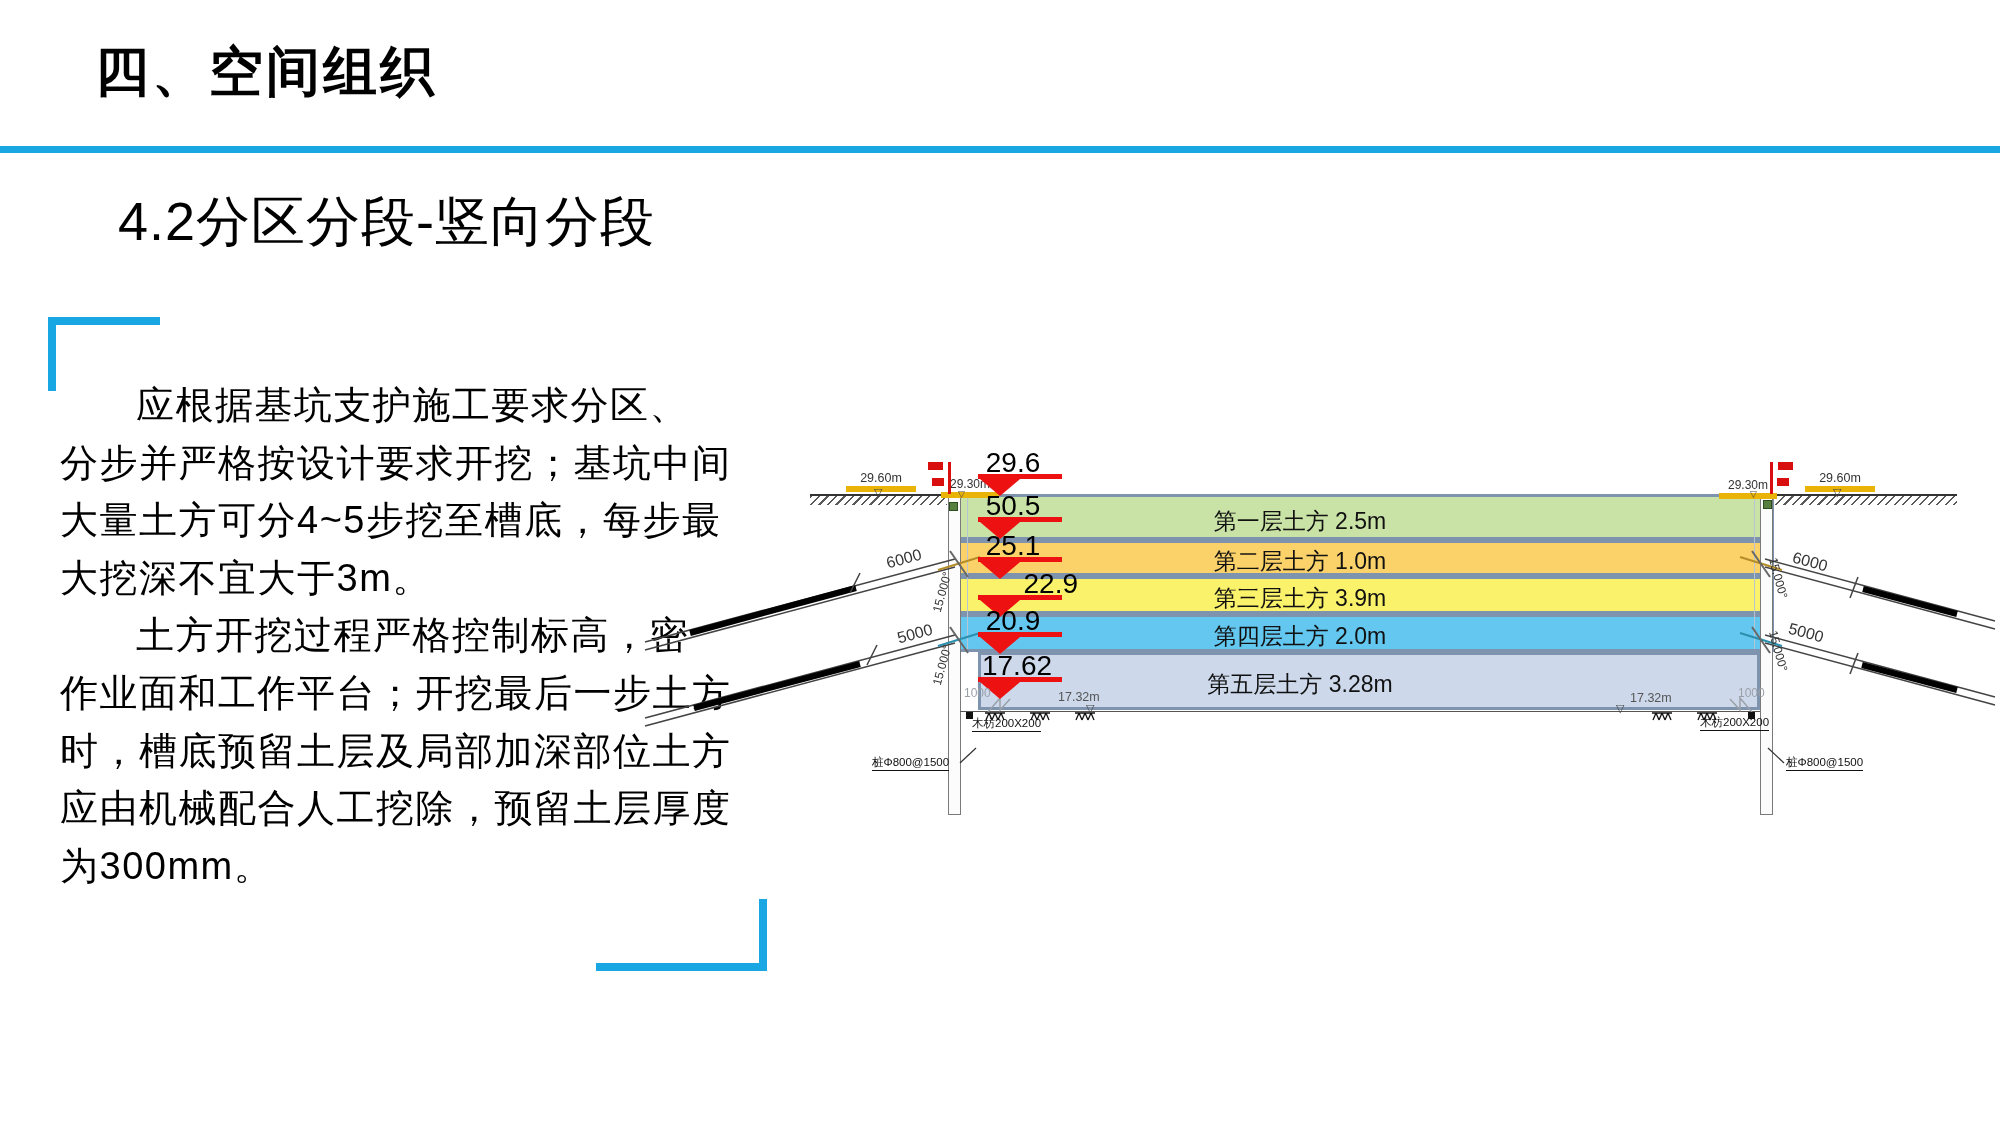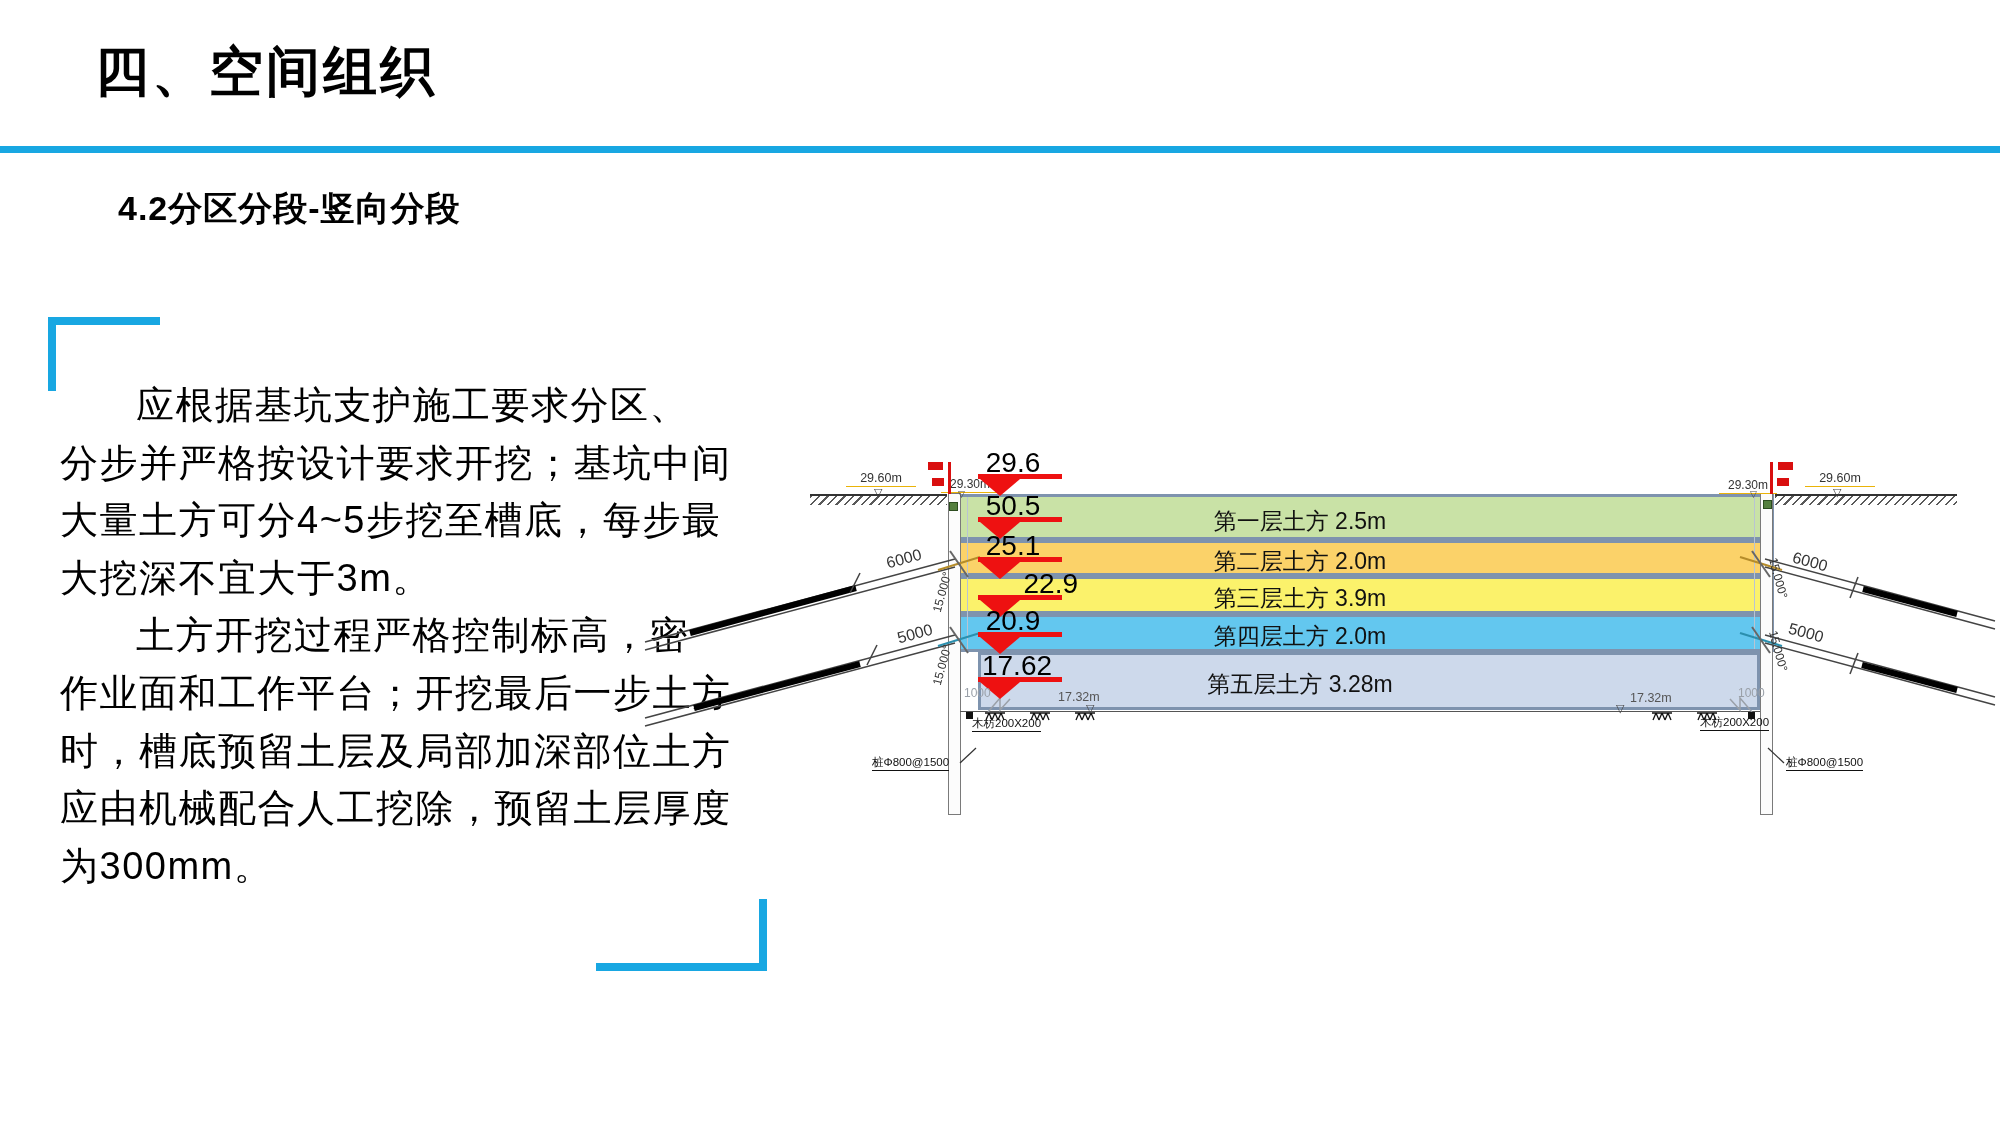--- a/index.html
+++ b/index.html
@@ -3,21 +3,21 @@
 <meta charset="utf-8">
 <style>
   html,body{margin:0;padding:0;}
   body{width:2000px;height:1125px;position:relative;background:#fff;overflow:hidden;
        font-family:"Liberation Sans","DejaVu Sans",sans-serif;color:#000;}
   .abs{position:absolute;}
 
   
   .title{left:95px;top:36px;font-size:54px;font-weight:900;letter-spacing:3px;}
   .divider{left:0;top:146px;width:2000px;height:7px;background:#18a7e2;}
-  .subtitle{left:118px;top:186px;font-size:34px;font-weight:700;letter-spacing:1px;}
+  .subtitle{left:118px;top:186px;font-size:54px;font-weight:400;letter-spacing:1px;}
 
   
   .br{background:#18a7e2;}
   .br-open-h{left:48px;top:317px;width:112px;height:8px;}
   .br-open-v{left:48px;top:317px;width:8px;height:74px;}
   .br-close-v{left:759px;top:899px;width:8px;height:72px;}
   .br-close-h{left:596px;top:963px;width:171px;height:8px;}
 
   
   .para{left:60px;top:377px;width:700px;font-size:38px;line-height:57.6px;letter-spacing:1.5px;}
@@ -31,21 +31,21 @@
   .layer{left:950px;width:824px;border:3px solid #7e93ae;box-sizing:border-box;z-index:2;}
   .layer-label{left:950px;width:700px;text-align:center;font-size:23px;color:#111;z-index:6;}
   .innerline{width:1px;background:#b9c4d2;z-index:4;}
 
   .ev-text{width:130px;text-align:center;font-size:28px;color:#000;z-index:7;}
   .red-line{height:5px;background:#ee1111;z-index:7;}
   .red-tri{width:0;height:0;border-left:20px solid transparent;border-right:20px solid transparent;
            border-top:17px solid #ee1111;z-index:7;}
 
   .dim{font-size:12.5px;color:#333;z-index:7;}
-  .dim-u{border-bottom:1px solid #eab308;padding-bottom:1px;}
+  .dim-u{border-bottom:6px solid #eab308;padding-bottom:1px;}
   .gray{color:#9aa0a8;}
   .tri-sym{font-size:11px;color:#444;z-index:7;line-height:1;}
   .rot{transform-origin:center center;white-space:nowrap;z-index:7;}
   .redmark{background:#d90f0f;z-index:7;}
   .gsq{width:9px;height:9px;background:#55803f;border:1px solid #2d4d20;box-sizing:border-box;z-index:4;}
   .lbl-u{font-size:11.5px;color:#111;border-bottom:1.2px solid #111;padding-bottom:0;z-index:7;white-space:nowrap;}
   svg.overlay{left:0;top:0;z-index:5;pointer-events:none;}
 </style>
 </head>
 <body>
@@ -100,21 +100,21 @@
 <div class="abs layer" style="top: 494px; height: 46px; background: rgb(201, 226, 166);"></div>
 <div class="abs layer" style="top: 540px; height: 36px; background: rgb(251, 210, 105);"></div>
 <div class="abs layer" style="top: 576px; height: 38px; background: rgb(251, 242, 107);"></div>
 <div class="abs layer" style="top: 614px; height: 38px; background: rgb(99, 199, 239);"></div>
 <div class="abs layer" style="left: 978px; width: 782px; top: 652px; height: 58px; background: rgb(205, 217, 235);"></div>
 <div class="abs innerline" style="left:967px;top:497px;height:152px;"></div>
 <div class="abs innerline" style="left:1754px;top:497px;height:152px;"></div>
 <div class="abs" style="left:960px;top:711px;width:800px;height:1px;background:#555;z-index:4;"></div>
 
 <div class="abs layer-label" style="top:506px;">第一层土方 2.5m</div>
-<div class="abs layer-label" style="top:546px;">第二层土方 2.0m</div>
+<div class="abs layer-label" style="top:546px;">第二层土方 1.0m</div>
 <div class="abs layer-label" style="top:583px;">第三层土方 3.9m</div>
 <div class="abs layer-label" style="top:621px;">第四层土方 2.0m</div>
 <div class="abs layer-label" style="top:669px;">第五层土方 3.28m</div>
 
 <div class="abs ev-text" style="left:948px;top:447px;text-decoration:underline;">29.6</div>
 <div class="abs red-line" style="left:978px;top:474px;width:84px;"></div>
 <div class="abs red-tri" style="left:980px;top:479px;"></div>
 
 <div class="abs ev-text" style="left:948px;top:490px;">50.5</div>
 <div class="abs red-line" style="left:978px;top:517px;width:84px;"></div>

